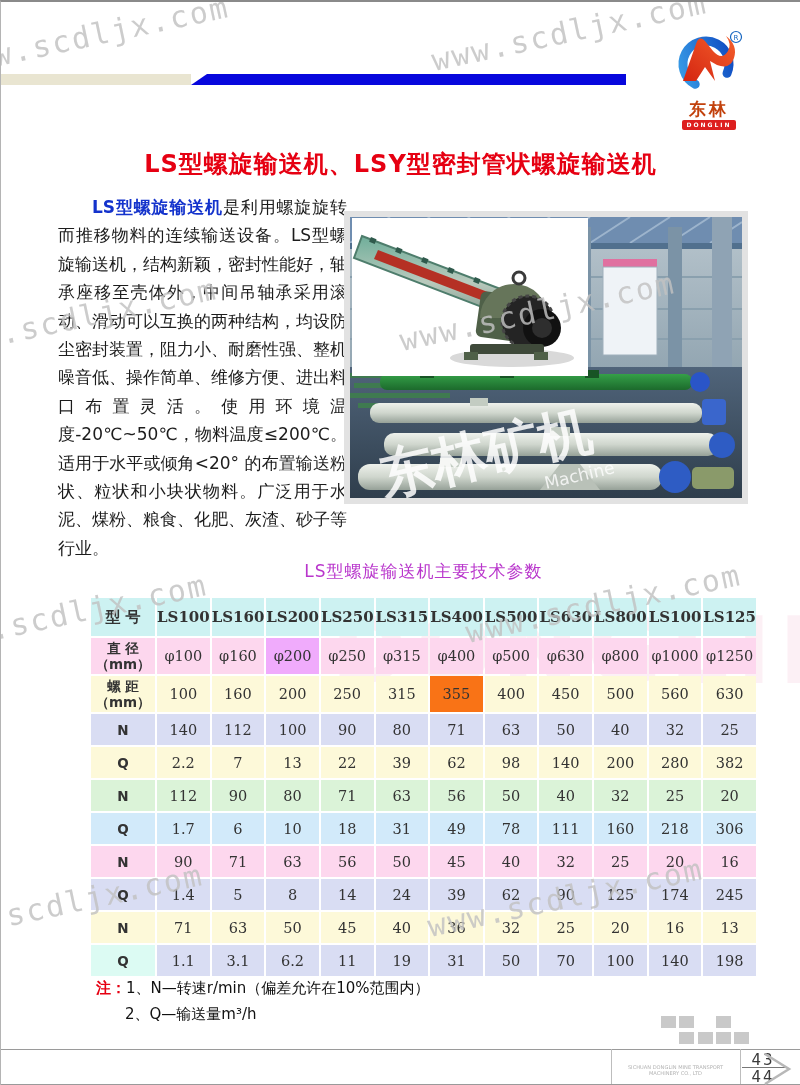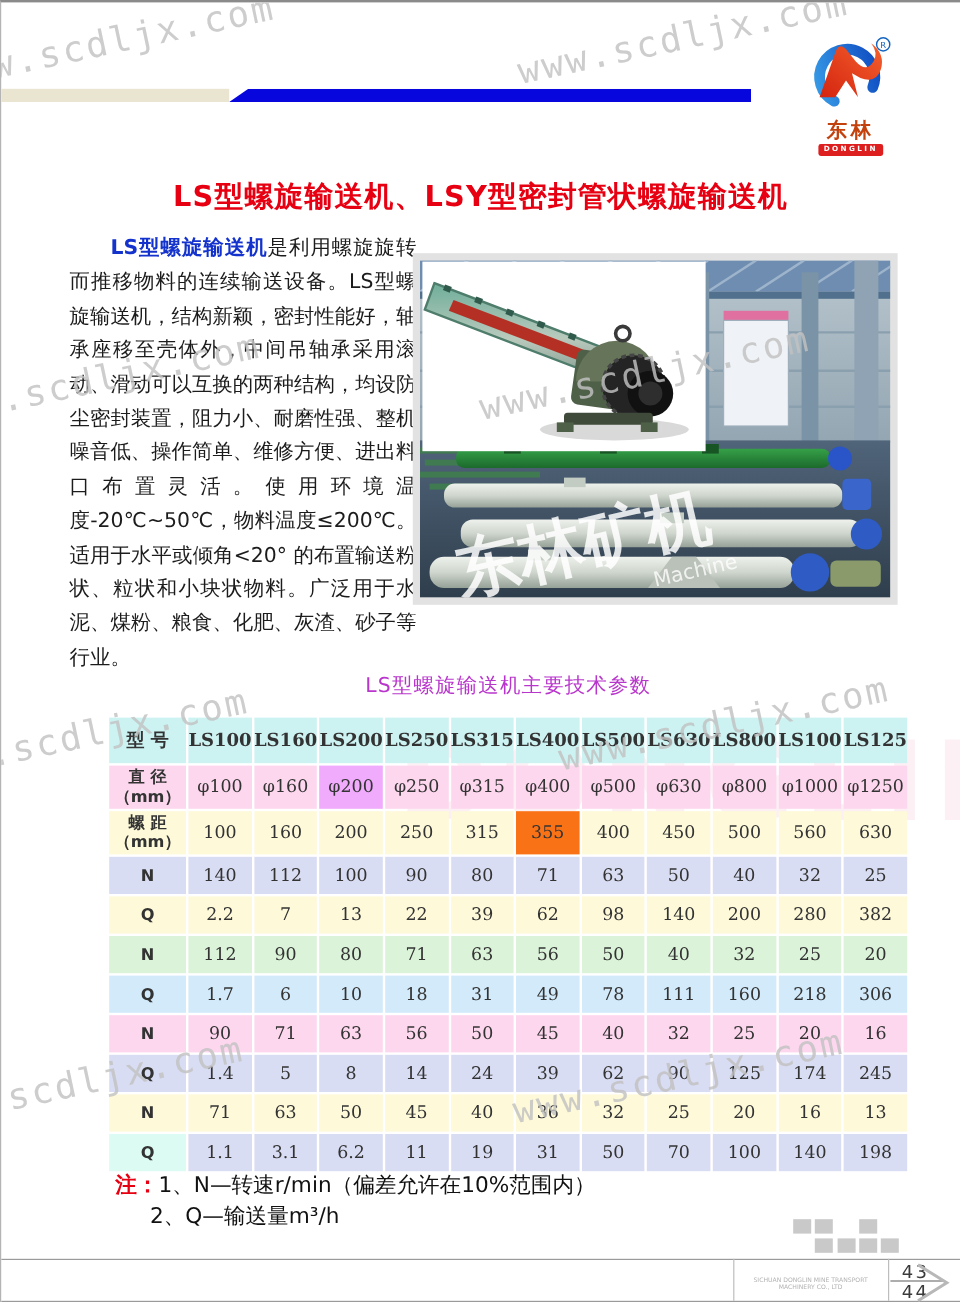--- a/index.html
+++ b/index.html
@@ -38,21 +38,21 @@
   .spec th,.spec td{text-align:center;vertical-align:middle;padding:0;overflow:hidden;}
   .spec thead th{height:38px;font-weight:bold;font-size:15px;}
   .spec thead th.lbl{font-family:"DejaVu Sans",sans-serif;}
   .spec td.lbl{font-family:"DejaVu Sans",sans-serif;font-weight:bold;font-size:13.5px;
                white-space:pre-line;line-height:16px;}
   .spec tr.tall td{height:36px;}
   .spec tr.norm td{height:31px;}
   .ghost{position:absolute;left:330px;top:596px;font-size:92px;font-weight:bold;color:#e04080;
          opacity:.07;z-index:0;letter-spacing:8px;pointer-events:none;}
   
-  .notes{position:absolute;left:95px;top:973px;font-size:18px;color:#111;line-height:26px;z-index:2;}
+  .notes{position:absolute;left:95px;top:973px;font-size:15px;color:#111;line-height:26px;z-index:2;}
   .notes .pfx{color:#e60012;font-weight:bold;}
   .notes .l2{margin-left:29px;}
   
   .sq{position:absolute;width:15px;height:12px;background:#c9c9c9;}
   
   .f-line{position:absolute;left:0;width:800px;height:1px;background:#9a9a9a;}
   .f-div{position:absolute;top:1047px;width:1px;height:35px;background:#bdbdbd;}
   .f-company{position:absolute;left:611px;top:1061px;width:127px;text-align:center;
              font-size:6px;transform:scale(.85);color:#b3b3b3;letter-spacing:0px;}
   .f-page{position:absolute;width:44px;text-align:center;font-size:15px;color:#3a3a3a;

